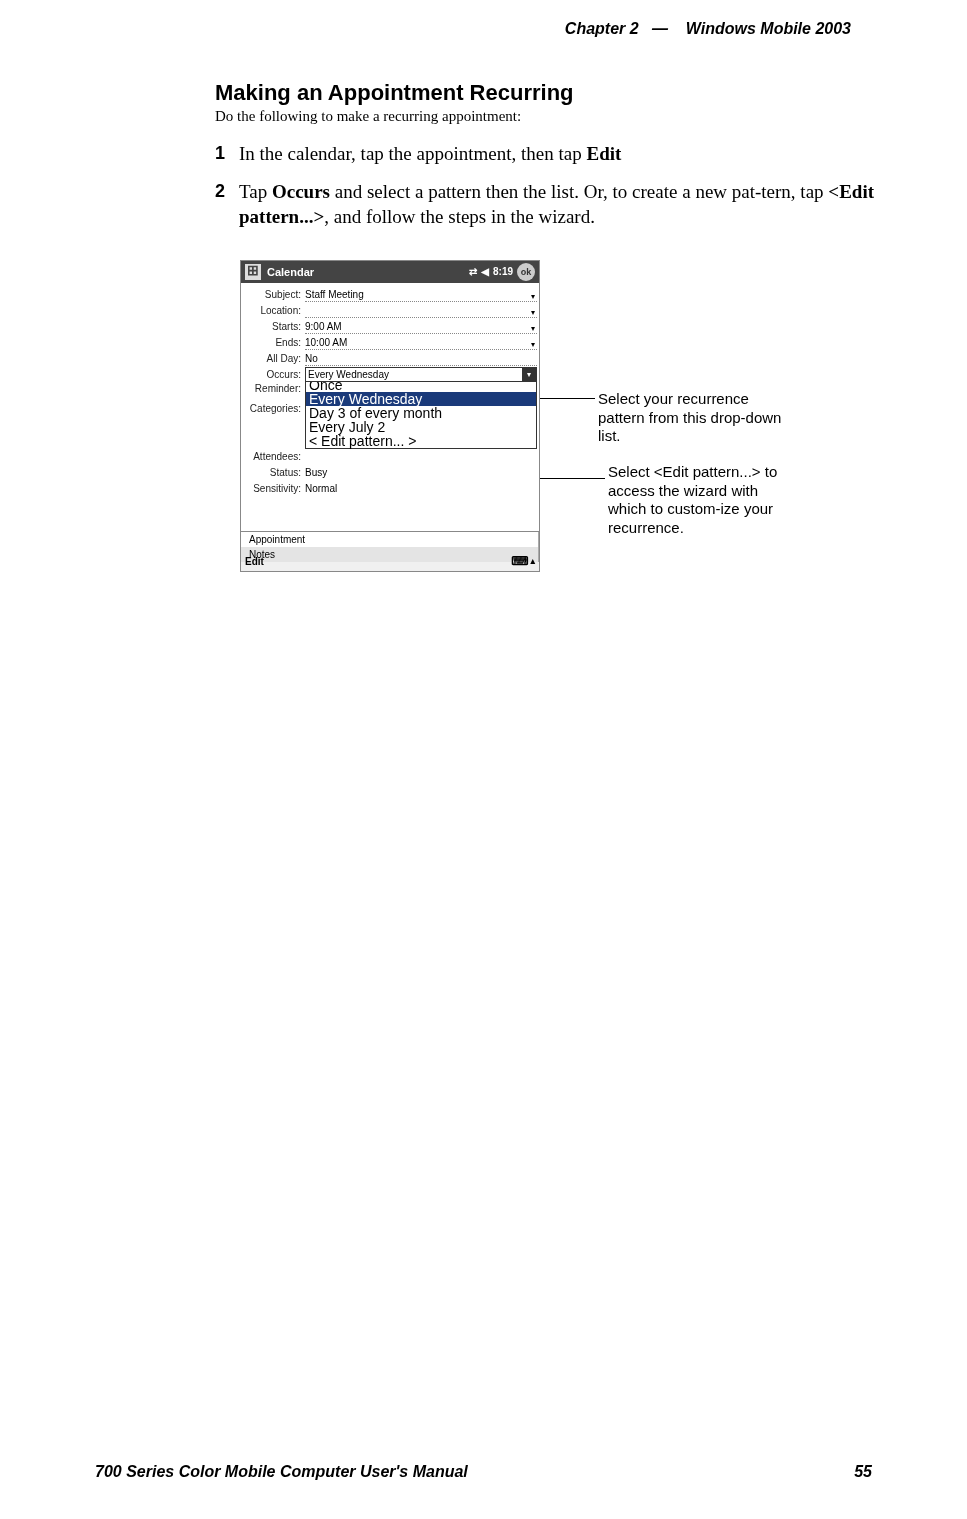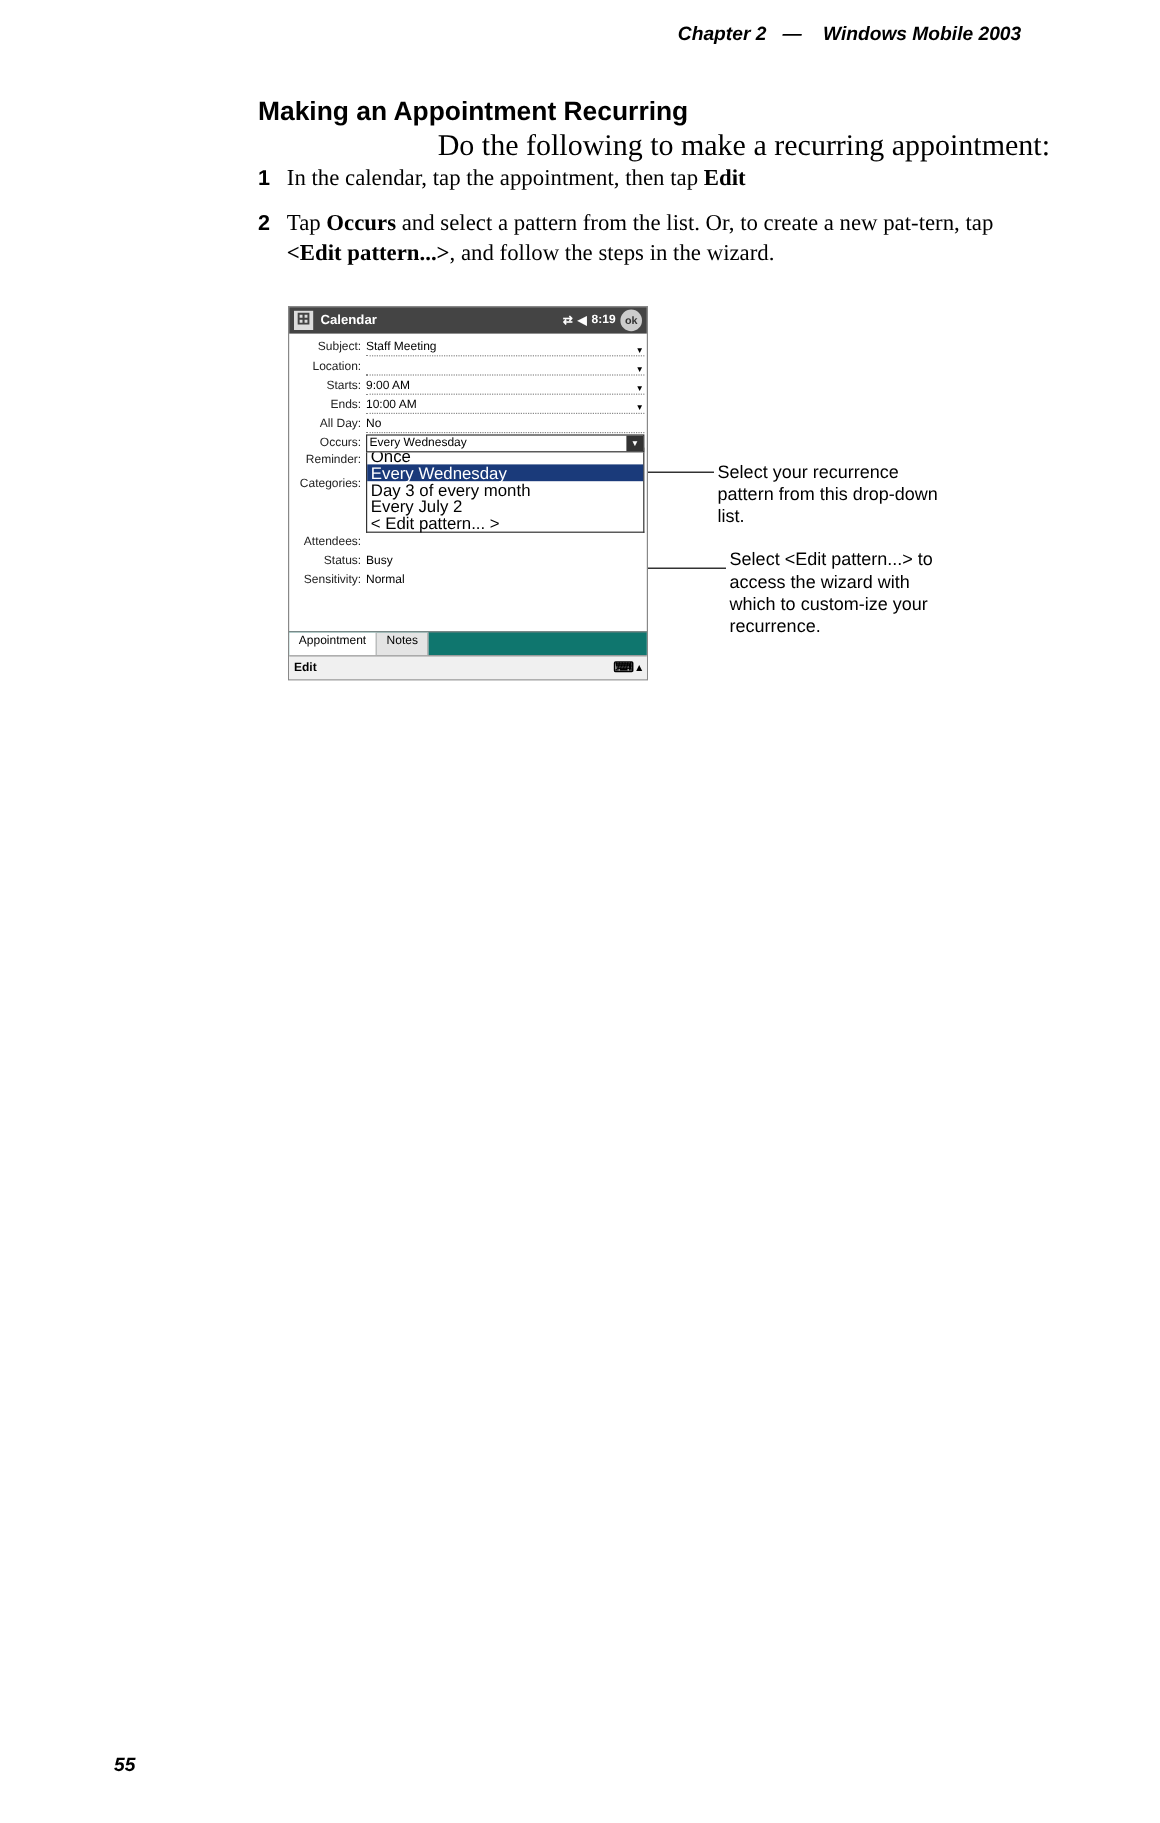--- a/index.html
+++ b/index.html
@@ -30,23 +30,22 @@
       left: 215px;
       width: 660px;
     }
     .section-title {
       font-family: Arial, sans-serif;
       font-weight: bold;
       font-size: 22px;
       margin-bottom: 2px;
     }
     .intro-text {
-      font-size: 25px;
-      margin-bottom: 0;
-      text-align: right;
+      font-size: 15px;
+      margin-bottom: 16px;
     }
     .step-list {
       list-style: none;
       margin-left: 0;
     }
     .step-item {
       display: flex;
       margin-bottom: 12px;
       font-size: 19px;
       line-height: 1.35;
@@ -184,22 +183,23 @@
       line-height: 12px;
     }
     .dropdown-item.selected {
       background: #1a3a7a;
       color: white;
     }
     .tabs {
       margin-top: 6px;
       border-top: 1px solid #888;
       display: flex;
-      background: #0f766e;
+      background: #f0abfc;
       height: 20px;
+      flex-direction: column;
     }
     .tab {
       padding: 2px 8px;
       font-size: 10px;
       border-right: 1px solid #aaa;
       background: #e4e4e4;
     }
     .tab.active {
       background: white;
     }
@@ -281,21 +281,21 @@
   <ol class="step-list">
     <li class="step-item">
       <span class="step-number">1</span>
       <span class="step-text">
         <span>In the calendar, tap the appointment, then tap </span><span class="bold">Edit</span>
       </span>
     </li>
     <li class="step-item">
       <span class="step-number">2</span>
       <span class="step-text">
-        <span>Tap </span><span class="bold">Occurs</span><span> and select a pattern from the list. Or, to create a new pat-tern, tap </span><span class="bold">&lt;Edit pattern...&gt;</span><span>, and follow the steps in the wizard.</span>
+        <span>Tap </span><span class="bold">Occurs</span><span> and select a pattern then the list. Or, to create a new pat-tern, tap </span><span class="bold">&lt;Edit pattern...&gt;</span><span>, and follow the steps in the wizard.</span>
       </span>
     </li>
   </ol>
 
   <div class="figure-area">
     <div class="device-shot">
       <div class="titlebar">
         <span class="win-icon"></span>
         <span class="titlebar-title">Calendar</span>
         <span class="titlebar-right">
@@ -377,14 +377,15 @@
     <div class="callouts">
       <div class="callout-line1"></div>
       <div class="callout1">Select your recurrence pattern from this drop-down list.</div>
       <div class="callout-line2"></div>
       <div class="callout2">Select &lt;Edit pattern...&gt; to access the wizard with which to custom-ize your recurrence.</div>
     </div>
   </div>
 </div>
 
 <div class="footer">
+  <span>700 Series Color Mobile Computer User's Manual</span>
   <span>55</span>
 </div>
 
 </body></html>

